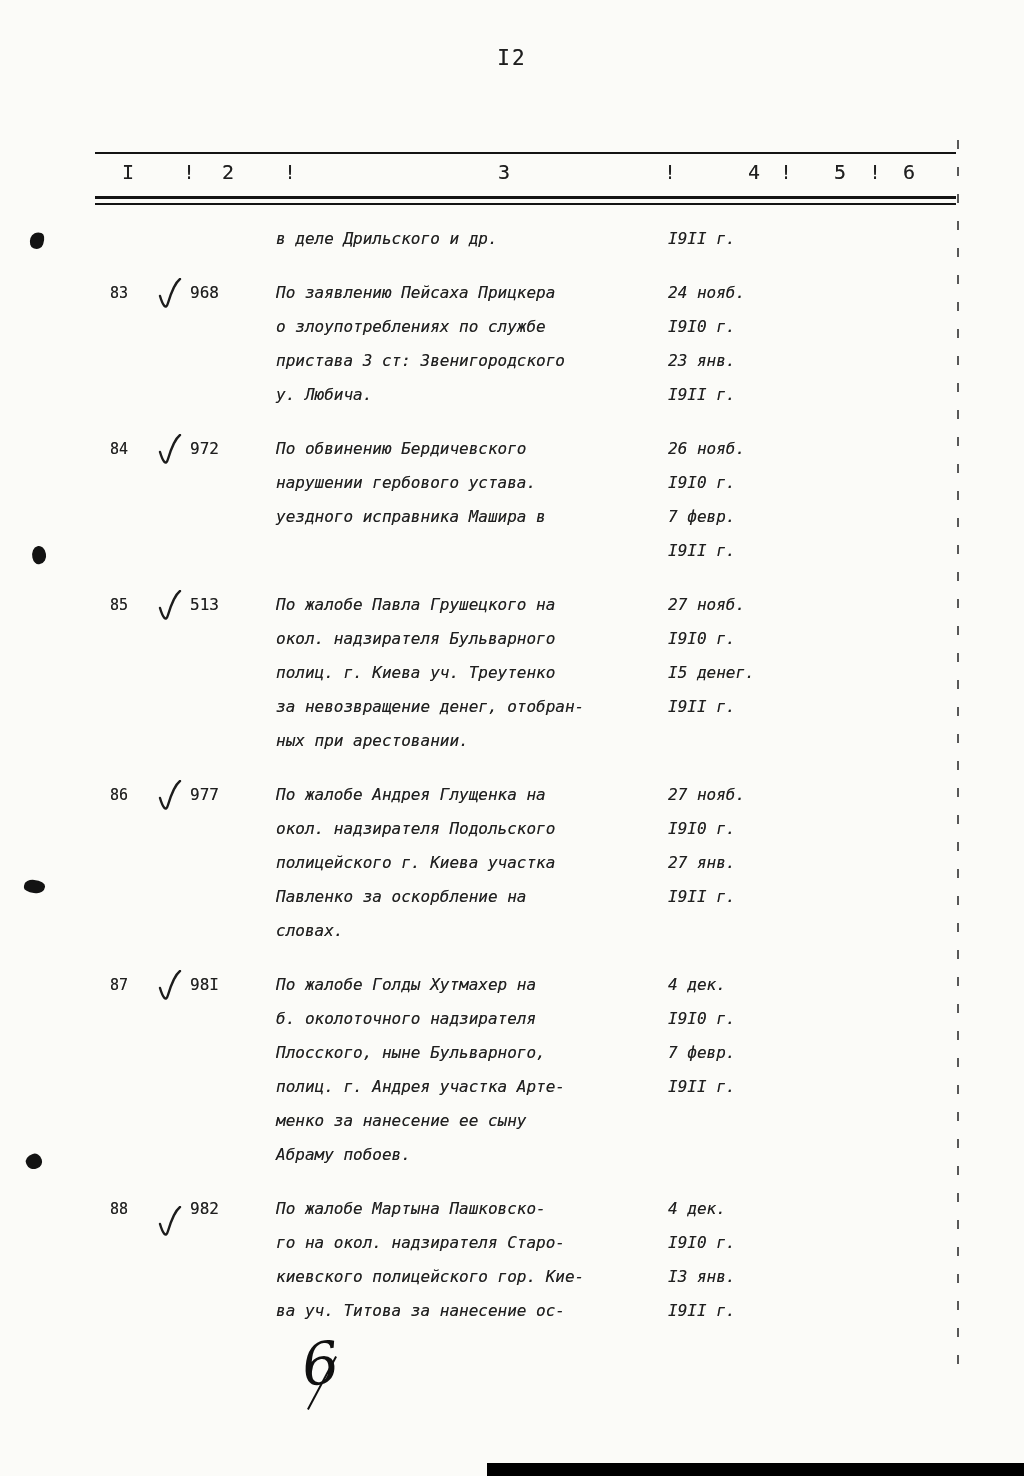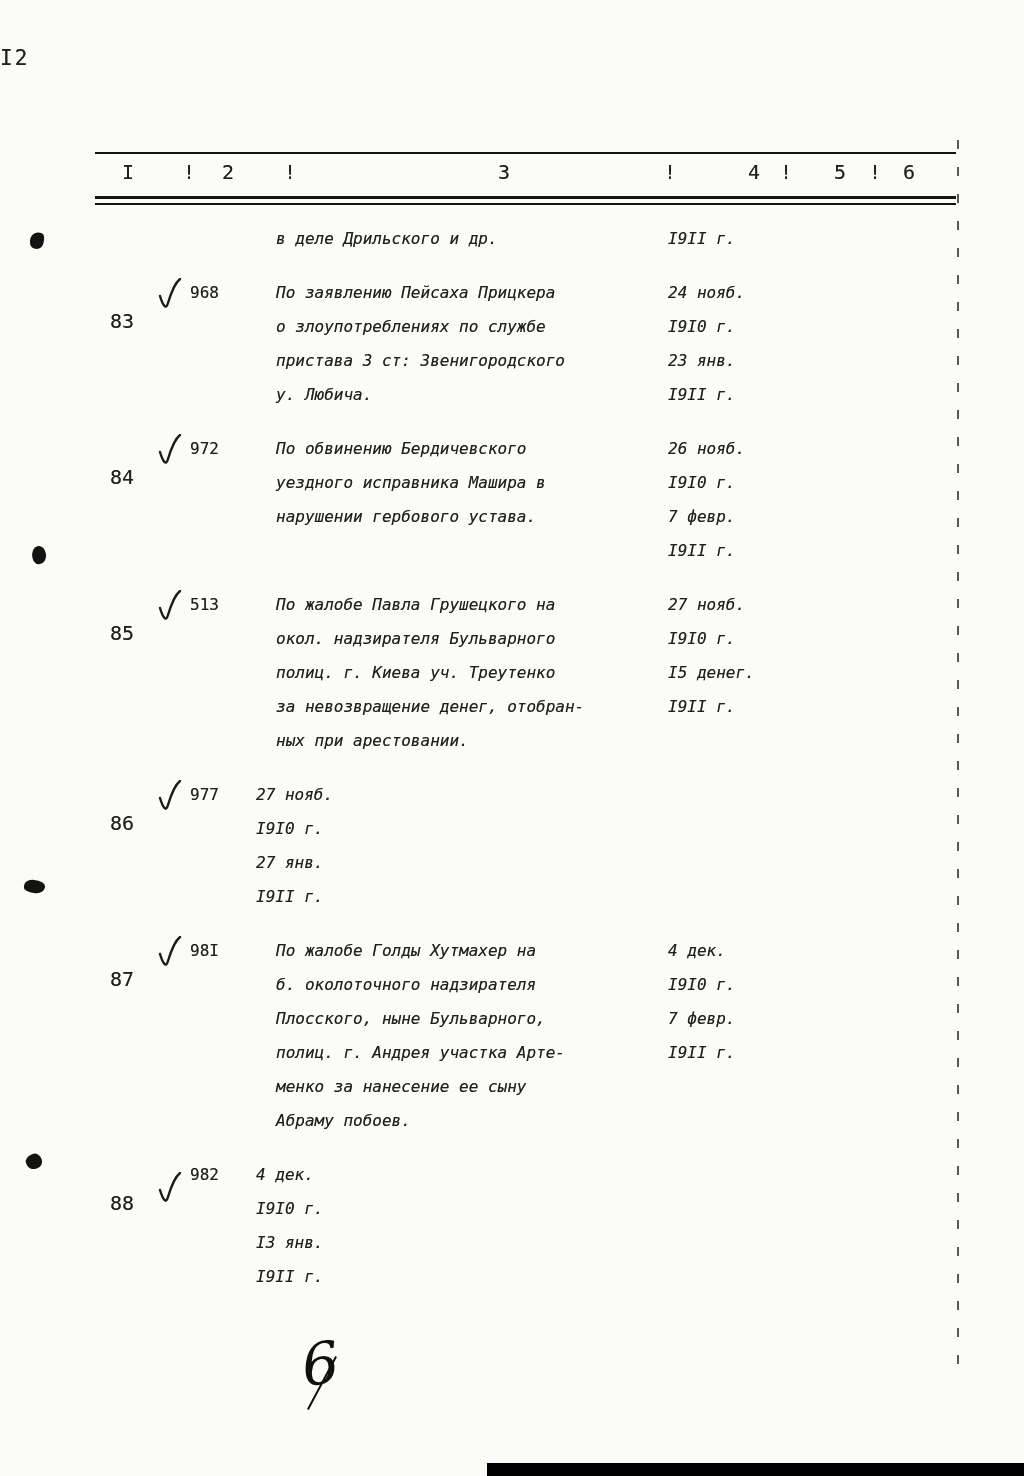--- a/index.html
+++ b/index.html
@@ -8,31 +8,31 @@
     width:1024px; height:1476px;
     margin:0 auto;
     background:#fbfbf8;
     overflow:hidden;
     font-family:"DejaVu Sans Mono", monospace;
     color:#1f1f1f;
     text-shadow:0 0 0.5px rgba(20,20,20,0.55);
   }
   .page-number {
     position:absolute; top:46px; left:0; width:1024px;
-    text-align:left; font-size:21px; letter-spacing:2px;
+    text-align:center; font-size:21px; letter-spacing:2px;
   }
   .rule { position:absolute; left:95px; width:861px; background:#141414; }
   .rule-top { top:152px; height:2px; }
   .rule-dbl-a { top:196px; height:3px; }
   .rule-dbl-b { top:203px; height:2px; }
   .header-row { position:absolute; top:160px; left:0; width:1024px; height:34px; font-size:20px; }
   .header-row span { position:absolute; top:0; }
   .entries { position:absolute; top:222px; left:0; width:1024px; }
   .entry { display:flex; margin-bottom:20px; }
-  .col-no   { width:44px;  margin-left:110px; font-size:20px; line-height:34px;margin-top:28px; }
+  .col-no   { width:44px;  margin-left:110px; font-size:15px; line-height:34px; }
   .col-check{ width:36px;  position:relative; }
   .col-case { width:66px;  font-size:16px; line-height:34px; }
   .col-desc { width:392px; margin-left:20px; }
   .col-dates{ width:130px; }
   .line { height:34px; line-height:34px; font-size:16px; white-space:nowrap;font-style:italic; }
   .check-icon { position:absolute; left:2px; top:2px; }
   .entry:last-child .check-icon { top:14px; }
   .blot { position:absolute; background:#131313; }
   .blot-1 { left:30px; top:232px; width:14px; height:17px; border-radius:65% 35% 55% 45%/50% 60% 40% 55%; transform:rotate(18deg); }
   .blot-2 { left:32px; top:546px; width:14px; height:18px; border-radius:55% 45% 60% 40%/60% 50% 50% 45%; transform:rotate(-12deg); }
@@ -121,22 +121,22 @@
     <div class="entry">
       <div class="col-no">84</div>
       <div class="col-check">
         <svg class="check-icon" width="26" height="36" viewBox="0 0 26 36">
           <path d="M4 18 C7 28 10 32 12 25 C15 15 19 5 24 1" fill="none" stroke="#1c1c1c" stroke-width="2.4" stroke-linecap="round"></path>
         </svg>
       </div>
       <div class="col-case">972</div>
       <div class="col-desc">
             <div class="line">По обвинению Бердичевского</div>
+            <div class="line">нарушении гербового устава.</div>
             <div class="line">уездного исправника Машира в</div>
-            <div class="line">нарушении гербового устава.</div>
           </div>
       <div class="col-dates">
             <div class="line">26 нояб.</div>
             <div class="line">I9I0 г.</div>
             <div class="line">7 февр.</div>
             <div class="line">I9II г.</div>
           </div>
     </div>
 
     <div class="entry">
@@ -163,20 +163,27 @@
     </div>
 
     <div class="entry">
       <div class="col-no">86</div>
       <div class="col-check">
         <svg class="check-icon" width="26" height="36" viewBox="0 0 26 36">
           <path d="M4 18 C7 28 10 32 12 25 C15 15 19 5 24 1" fill="none" stroke="#1c1c1c" stroke-width="2.4" stroke-linecap="round"></path>
         </svg>
       </div>
       <div class="col-case">977</div>
+      <div class="col-desc">
+            <div class="line">По жалобе Андрея Глущенка на</div>
+            <div class="line">окол. надзирателя Подольского</div>
+            <div class="line">полицейского г. Киева участка</div>
+            <div class="line">Павленко за оскорбление на</div>
+            <div class="line">словах.</div>
+          </div>
       <div class="col-dates">
             <div class="line">27 нояб.</div>
             <div class="line">I9I0 г.</div>
             <div class="line">27 янв.</div>
             <div class="line">I9II г.</div>
           </div>
     </div>
 
     <div class="entry">
       <div class="col-no">87</div>
@@ -203,20 +210,26 @@
     </div>
 
     <div class="entry">
       <div class="col-no">88</div>
       <div class="col-check">
         <svg class="check-icon" width="26" height="36" viewBox="0 0 26 36">
           <path d="M4 18 C7 28 10 32 12 25 C15 15 19 5 24 1" fill="none" stroke="#1c1c1c" stroke-width="2.4" stroke-linecap="round"></path>
         </svg>
       </div>
       <div class="col-case">982</div>
+      <div class="col-desc">
+            <div class="line">По жалобе Мартына Пашковско-</div>
+            <div class="line">го на окол. надзирателя Старо-</div>
+            <div class="line">киевского полицейского гор. Кие-</div>
+            <div class="line">ва уч. Титова за нанесение ос-</div>
+          </div>
       <div class="col-dates">
             <div class="line">4 дек.</div>
             <div class="line">I9I0 г.</div>
             <div class="line">I3 янв.</div>
             <div class="line">I9II г.</div>
           </div>
     </div>
   </div>
   </div>
 

